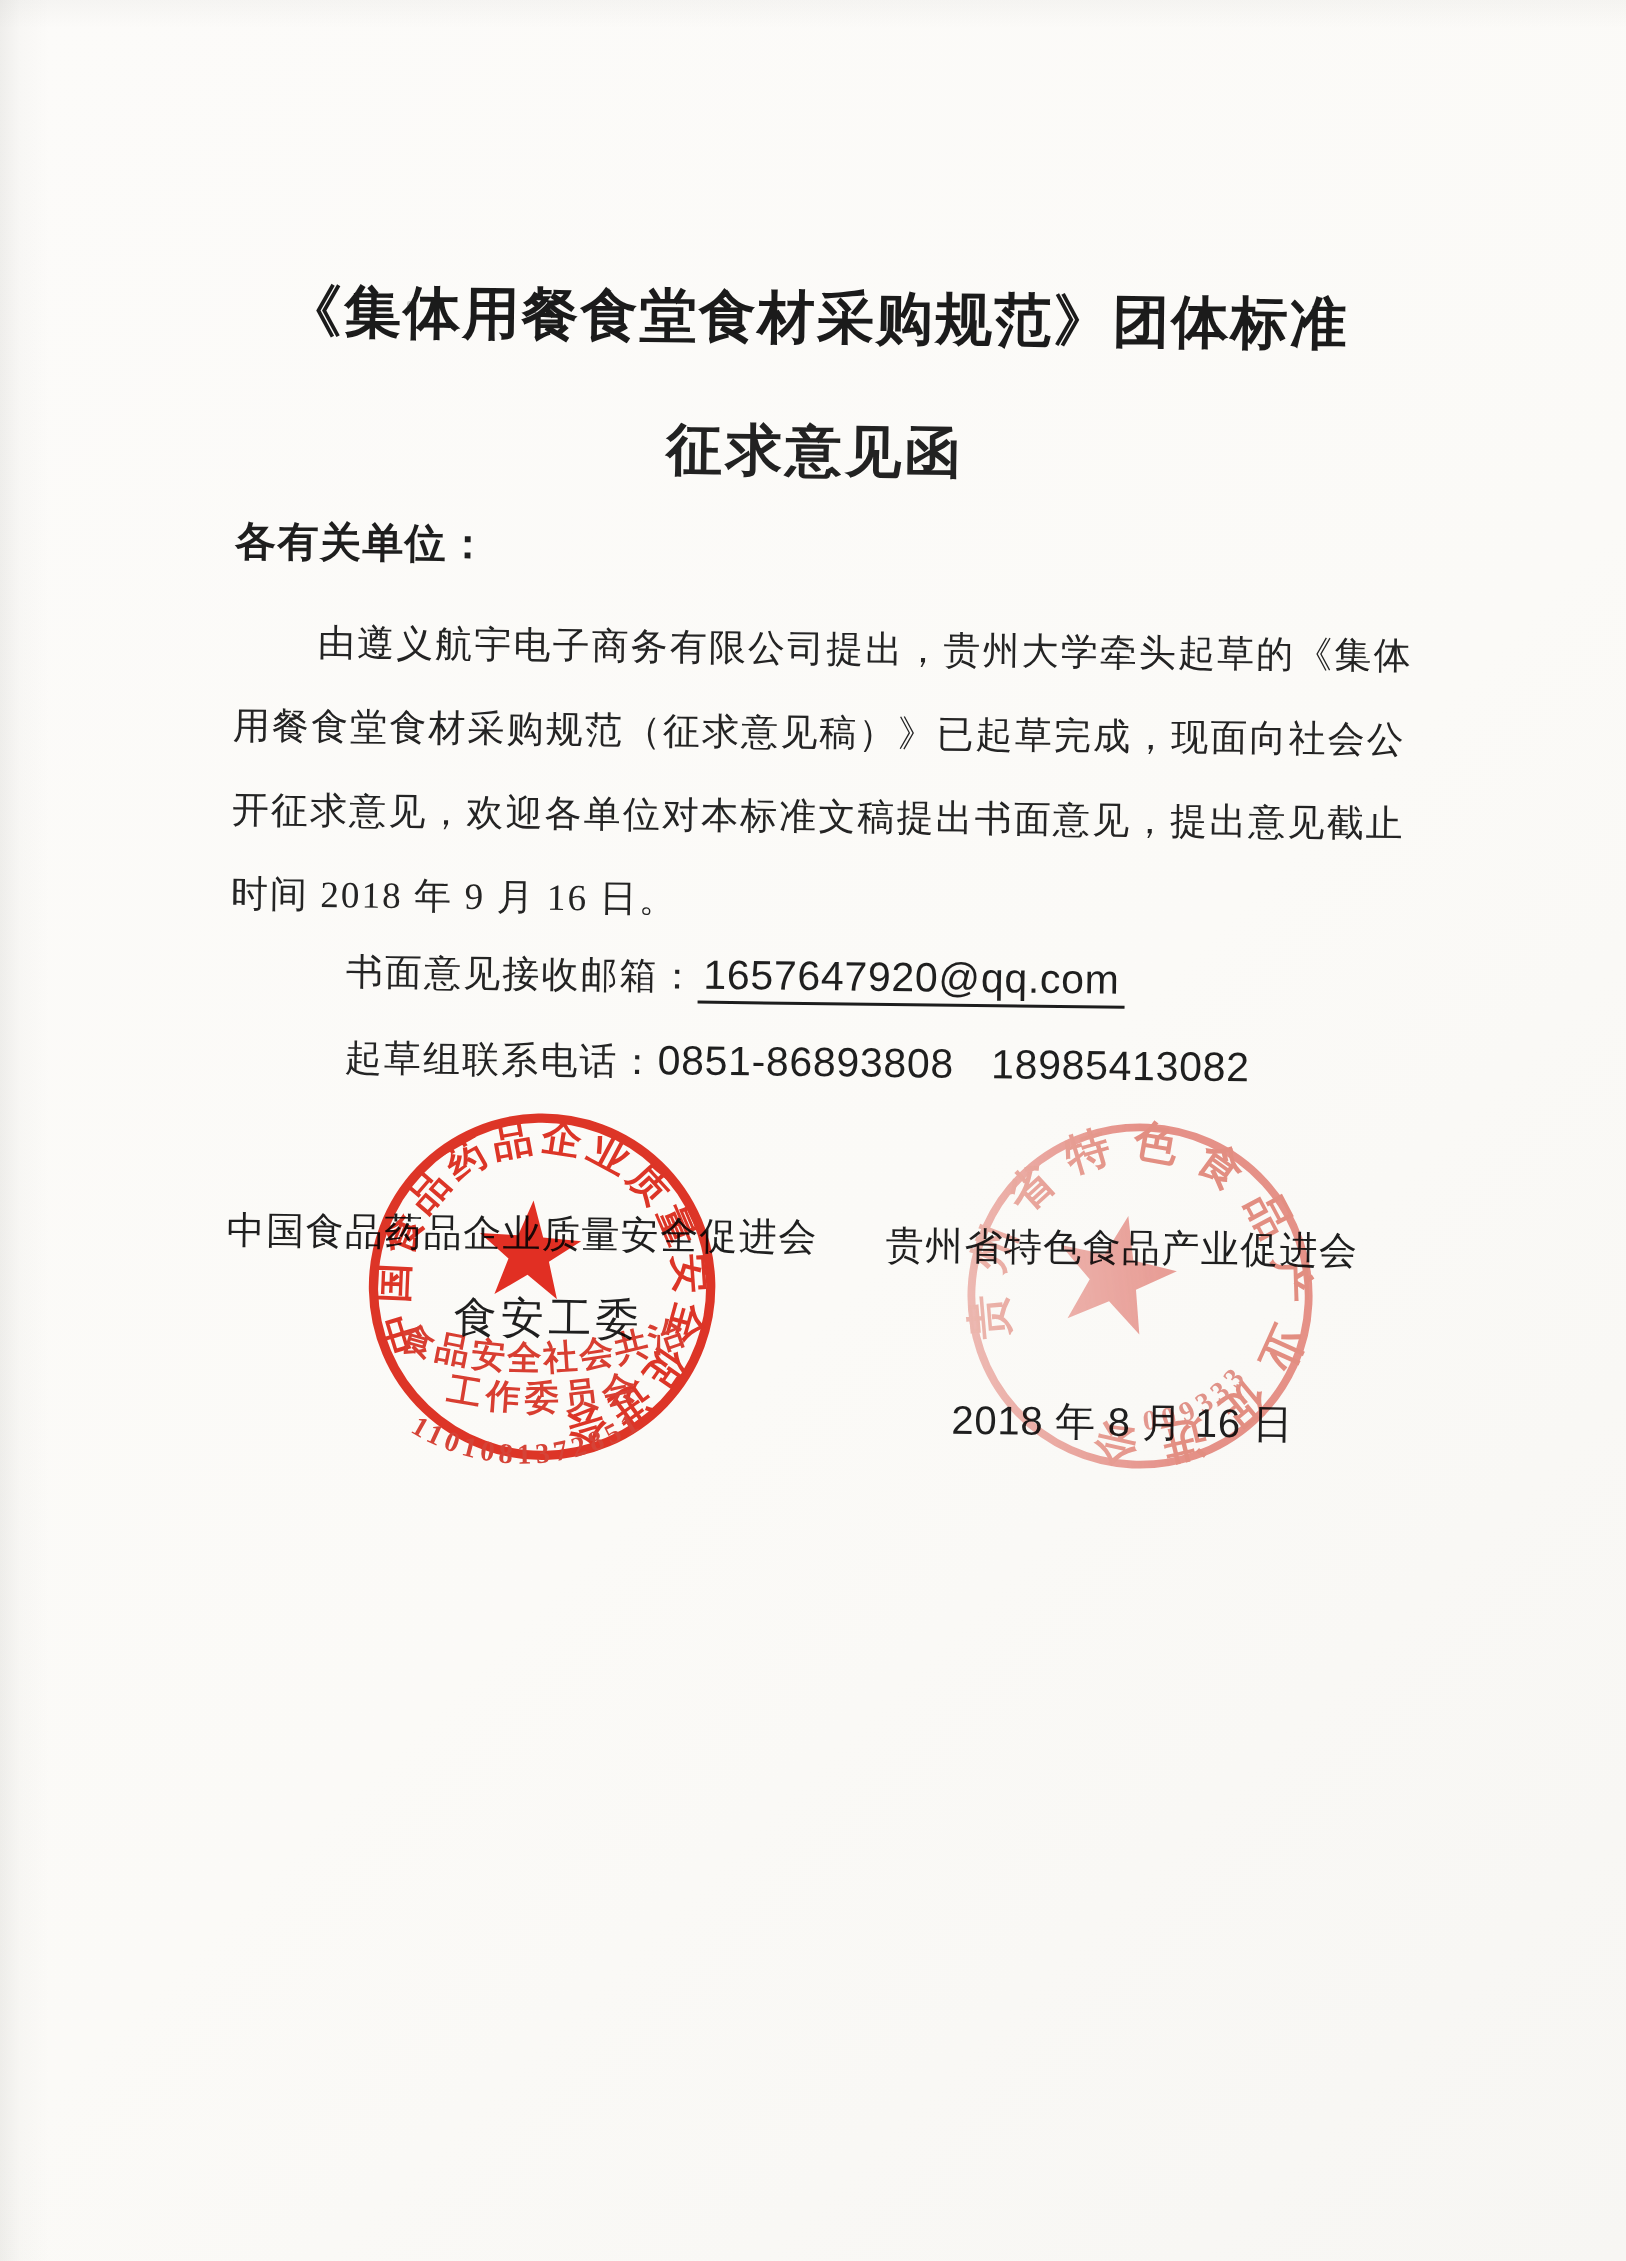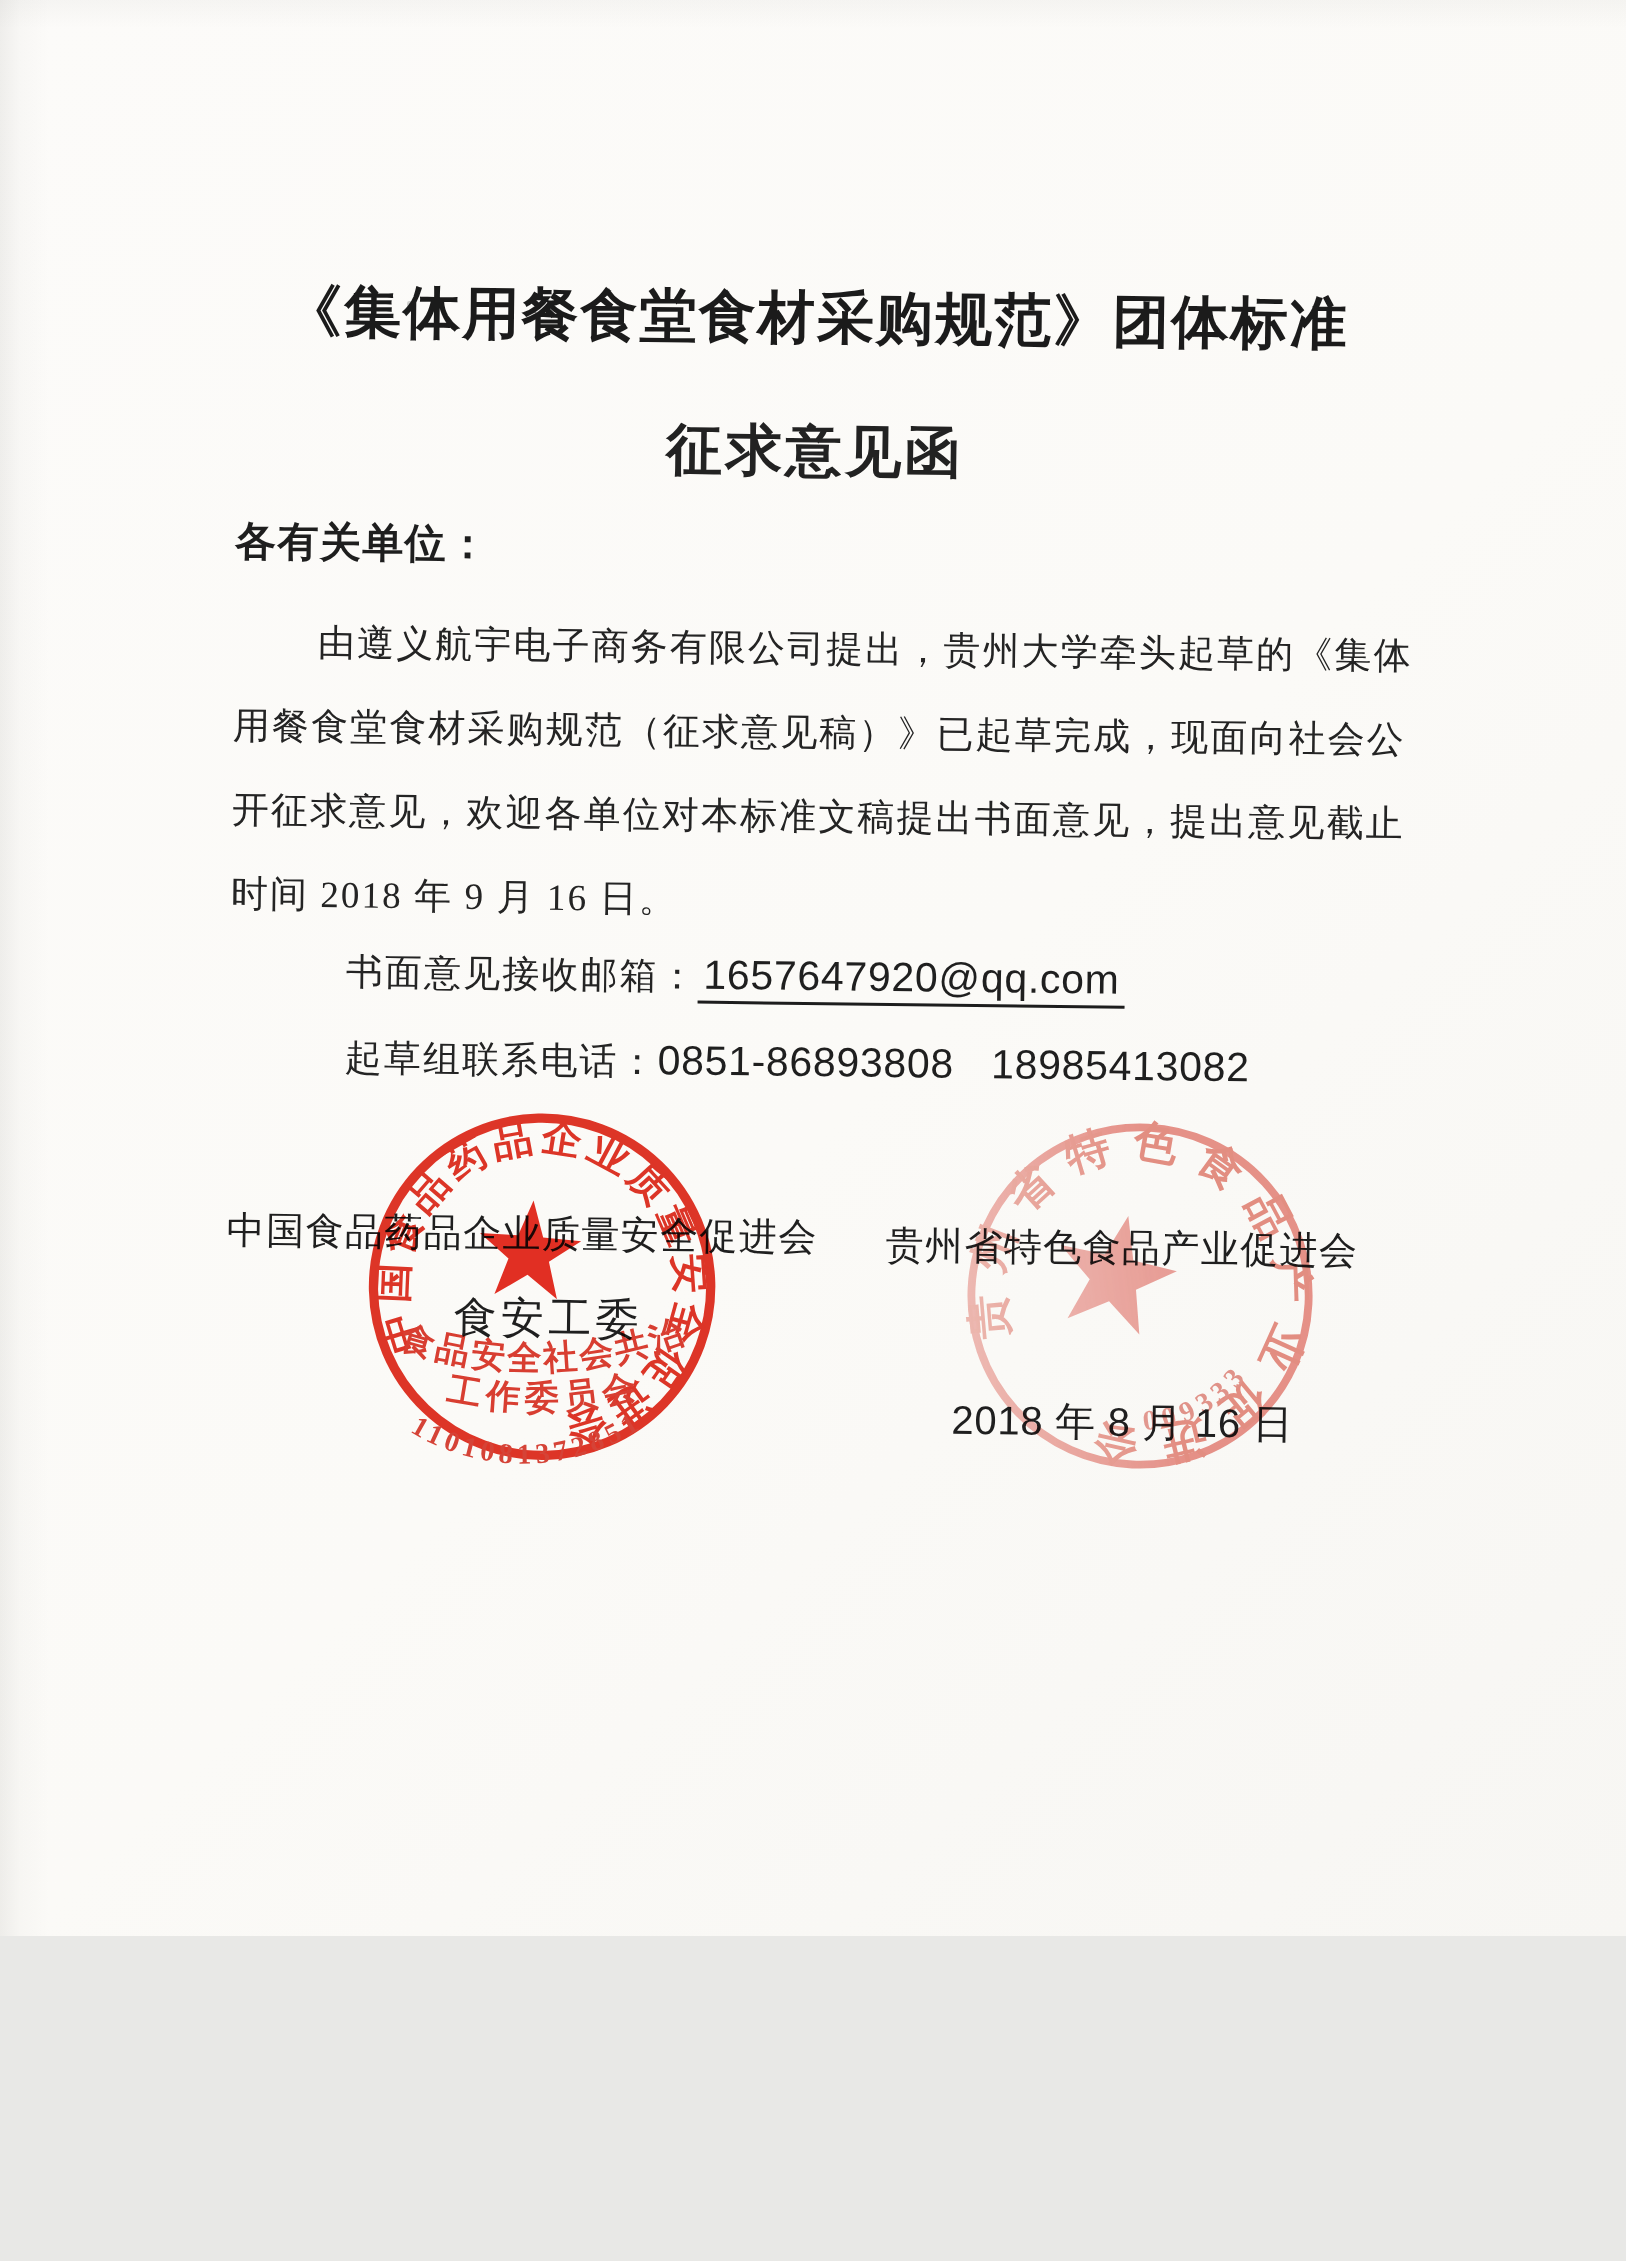--- a/index.html
+++ b/index.html
@@ -1,18 +1,18 @@
 <!DOCTYPE html>
 <html style="font-size:11.4px"><head>
 <meta charset="utf-8">
 <style>
   html,body{margin:0;padding:0;background:#e8e8e6;}
   .page{
     position:relative;
-    width:1626px;height:1936px;
+    width:1626px;height:2261px;
     background:
       linear-gradient(to right, rgba(120,120,115,0.10) 0px, rgba(120,120,115,0.03) 20px, rgba(0,0,0,0) 50px),
       linear-gradient(to bottom, rgba(120,120,115,0.05) 0px, rgba(0,0,0,0) 28.5px),
       linear-gradient(135deg,#fcfbf9 0%, #fbfaf7 55%, #f7f6f3 100%);
     overflow:hidden;
     font-family:"Liberation Serif","DejaVu Serif",serif;
     color:#262626;
   }
   .sheet{
     position:absolute;left:0;top:0;width:100%;height:100%;

